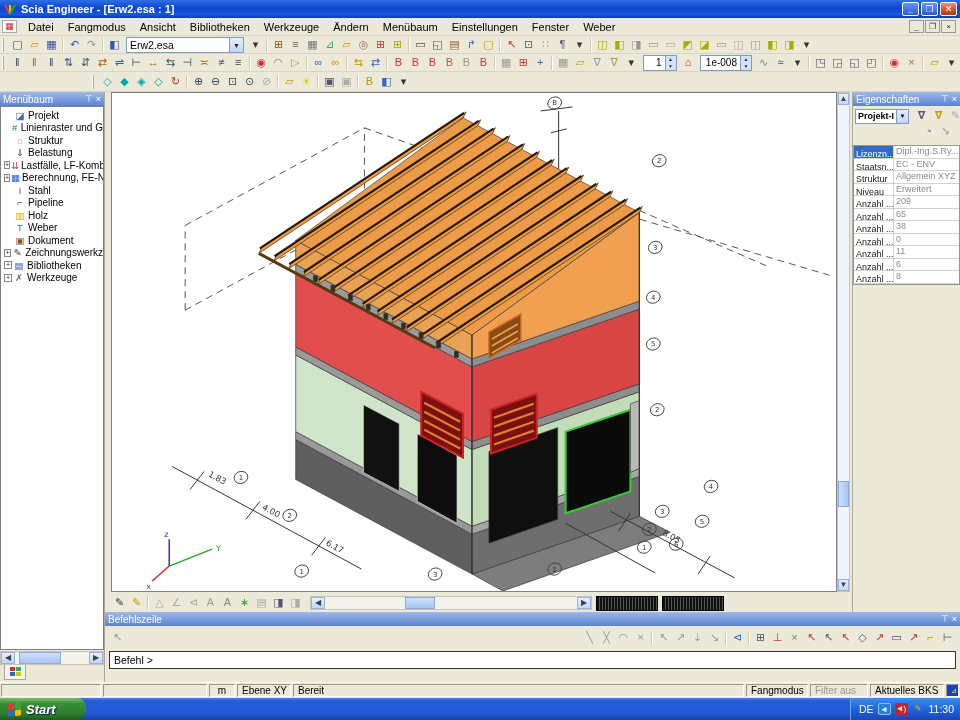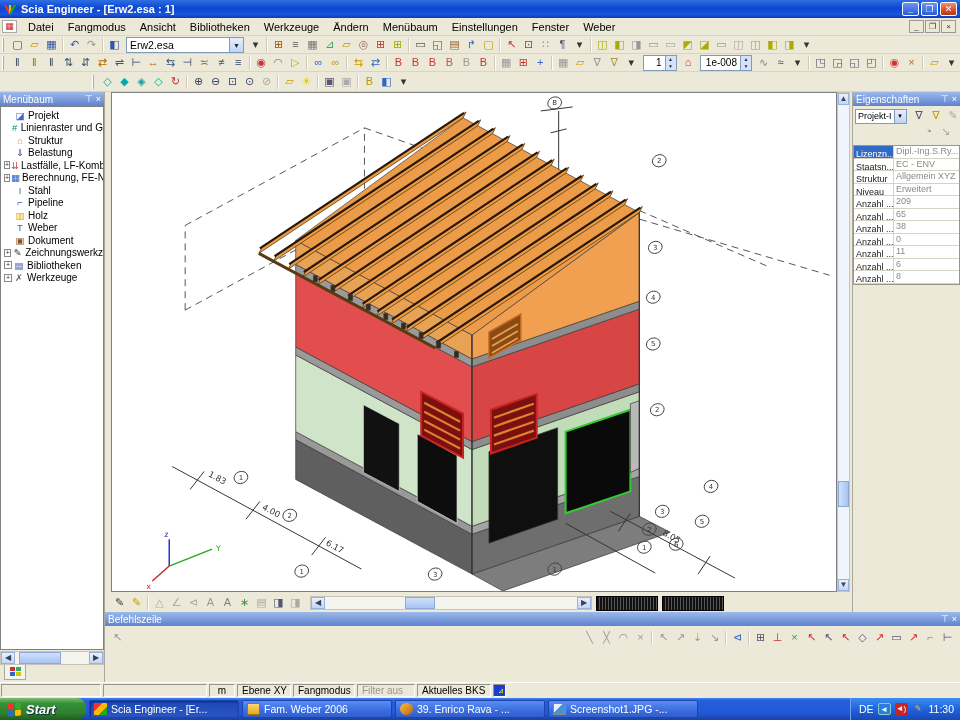--- a/index.html
+++ b/index.html
@@ -66,21 +66,21 @@
   .canvas { position:absolute; left:6px; top:0; width:726px; height:500px; background:#fff; border:1px solid #808080; }
   .vscroll { position:absolute; left:732px; top:0; width:13px; height:500px; background:#f0f4fb; border:1px solid #c9c5b6; }
   .vscroll .sbtn { width:11px; }
   .vthumb { position:absolute; left:0; top:388px; width:11px; height:26px; background:linear-gradient(90deg,#cfe0fb,#a8c4f3); border:1px solid #8fa8da; }
   .vpbottom { position:absolute; left:0px; top:502px; width:744px; height:18px; display:flex; align-items:center; }
   .vpb-scroll { display:flex; align-items:center; width:282px; height:14px; background:#f4f3ee; border:1px solid #c9c5b6; margin-left:6px; }
   .darkbox { width:62px; height:15px; background:repeating-linear-gradient(90deg,#111 0 2px,#555 2px 3px); border:1px solid #000; margin-left:4px; }
 
   
   .rightpanel { position:absolute; left:852px; top:92px; width:108px; height:520px; background:#ece9d8; border-left:1px solid #aca899; }
-  .eigtools { padding:2px; }
+  .eigtools { padding:2px;font-weight:bold; }
   .eigrow1 { display:flex; align-items:center; }
   .eigrow2 { display:flex; justify-content:flex-end; padding-right:4px; }
   .eigcombo { display:flex; height:15px; border:1px solid #7f9db9; background:#fff; width:56px; }
   .eigcombo .cval { flex:1; font-size:9px; padding:1px 2px; overflow:hidden; white-space:nowrap; }
   .eigcombo .cbtn { width:12px; background:linear-gradient(180deg,#e7eefc,#c0d3f5); border-left:1px solid #7f9db9; font-size:6px; text-align:center; line-height:13px; }
   .ptable { margin-top:3px; border:1px solid #9a968a; background:#fff; }
   .prow { display:flex; height:12.5px; border-bottom:1px solid #d6d2c6; font-size:9px; }
   .pkey { width:40px; border-right:1px solid #d6d2c6; padding:3px 2px; overflow:hidden; white-space:nowrap; color:#222; }
   .pval { flex:1; padding:0 2px; color:#8a8a8a; overflow:hidden; white-space:nowrap; }
   .prow.sel .pkey { background:#316ac5; color:#fff; }
@@ -774,61 +774,45 @@
         <span class="tbicon" style="color: rgb(85, 85, 119);">↖</span>
         <span class="tbicon" style="color: rgb(204, 51, 51);">↖</span>
         <span class="tbicon" style="color: rgb(85, 85, 119);">◇</span>
         <span class="tbicon" style="color: rgb(204, 51, 51);">↗</span>
         <span class="tbicon" style="color: rgb(85, 85, 119);">▭</span>
         <span class="tbicon" style="color: rgb(204, 51, 51);">↗</span>
         <span class="tbicon" style="color: rgb(204, 153, 0);">⌐</span>
         <span class="tbicon" style="color: rgb(85, 85, 119);">⊢</span>
       </div>
   </div>
+  <div class="cmdinput">Befehl &gt;</div>
 </div>
 
 <div class="statusbar">
   <div class="seg" style="width:100px;"></div>
   <div class="seg" style="width:104px;"></div>
   <div class="seg" style="width:26px; text-align:center;">m</div>
   <div class="seg" style="width:54px;">Ebene XY</div>
+  <div class="seg" style="flex:1;">Bereit</div>
   <div class="seg" style="width:62px;">Fangmodus</div>
   <div class="seg gray" style="width:58px;">Filter aus</div>
   <div class="seg" style="width:74px;">Aktuelles BKS</div>
   <div class="seg bksicon">⊿</div>
 </div>
 
 <div class="taskbar">
   <div class="startbtn">
     <span class="flag">
       <i style="background:#e33;"></i>
         <i style="background:#3a3;"></i>
         <i style="background:#36c;"></i>
         <i style="background:#fb0;"></i>
     </span>
     <span>Start</span>
   </div>
-  <div id="tasks" style="display:flex;">
-      <div class="task active">
-        <span class="ticn" style="background: linear-gradient(135deg, rgb(238, 51, 51) 33%, rgb(255, 187, 0) 33%, rgb(255, 187, 0) 66%, rgb(34, 170, 34) 66%); border-radius: 1px;"></span>
-        <span>Scia Engineer - [Er...</span>
-      </div>
-      <div class="task">
-        <span class="ticn" style="background: linear-gradient(rgb(255, 215, 110), rgb(232, 168, 32)); border: 1px solid rgb(166, 117, 8); border-radius: 1px;"></span>
-        <span>Fam. Weber 2006</span>
-      </div>
-      <div class="task">
-        <span class="ticn" style="background: linear-gradient(135deg, rgb(248, 192, 64), rgb(192, 96, 16)); border-radius: 6px;"></span>
-        <span>39. Enrico Rava - ...</span>
-      </div>
-      <div class="task">
-        <span class="ticn" style="background: linear-gradient(135deg, rgb(238, 238, 238) 40%, rgb(74, 144, 216) 40%); border: 1px solid rgb(136, 136, 136);"></span>
-        <span>Screenshot1.JPG -...</span>
-      </div>
-    </div>
   <div class="tray">
     <span>DE</span>
     <span class="trayicn" style="background:#2a7de0; border:1px solid #8cc;">◄</span>
     <span class="trayicn" style="background:#c22; color:#fff;">◄)</span>
     <span class="trayicn" style="color:#fb0;">✎</span>
     <span>11:30</span>
   </div>
 </div>
 
 </body></html>

